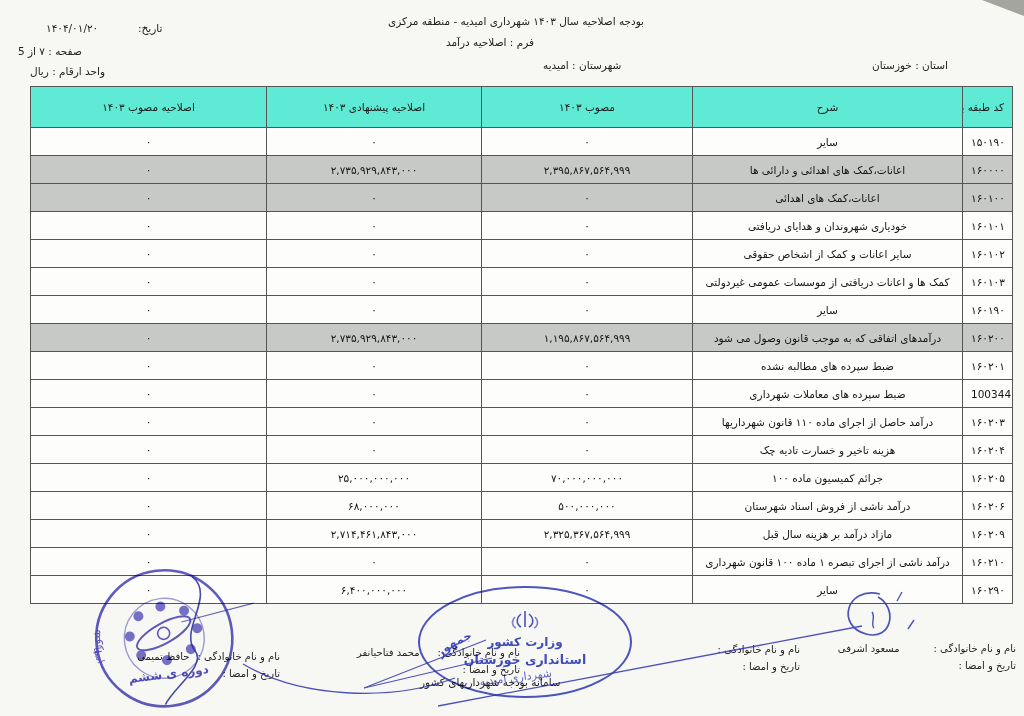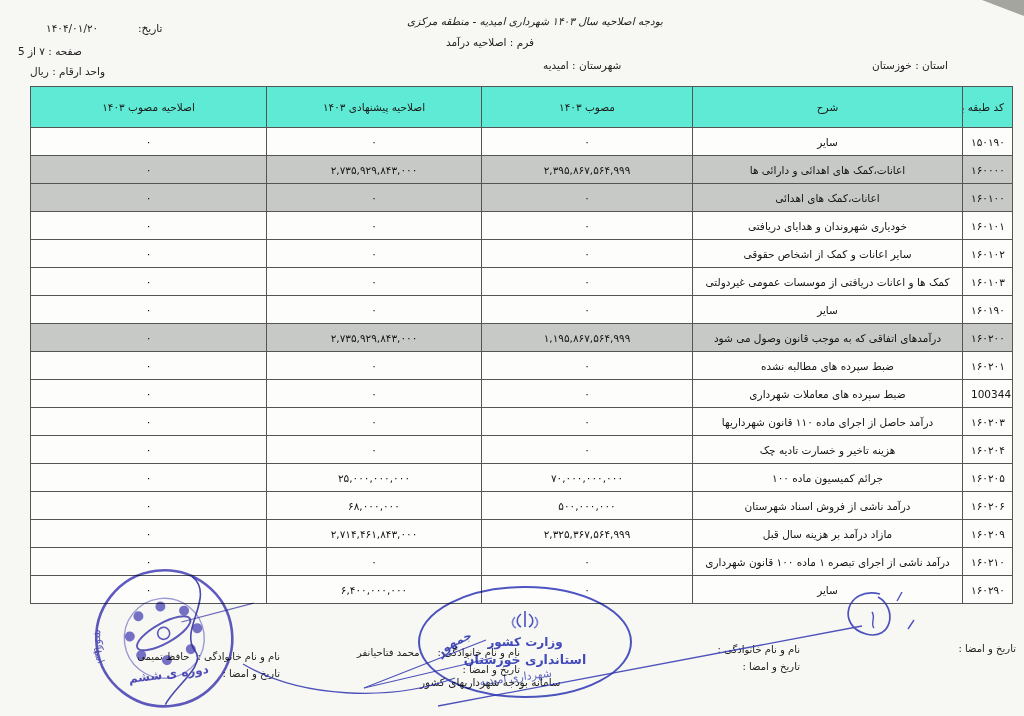--- a/index.html
+++ b/index.html
@@ -55,21 +55,21 @@
 
 <div class="page">
 
   <div class="corner-shadow"></div>
 
   <div class="abs hdr-text" style="left:138px;top:22px;">تاریخ:</div>
   <div class="abs hdr-text ltrnum" style="left:46px;top:22px;letter-spacing:1px;">۱۴۰۴/۰۱/۲۰</div>
   <div class="abs hdr-text" style="left:18px;top:45px;">صفحه : ۷ از 5</div>
   <div class="abs hdr-text" style="left:14px;top:65px;margin-left:16px;">واحد ارقام : ریال</div>
 
-  <div class="abs title-line" style="left:400px;top:15px;width:270px;font-style:italic;">بودجه اصلاحیه سال ۱۴۰۳ شهرداری امیدیه - منطقه مرکزی</div>
+  <div class="abs title-line" style="left:381px;top:15px;width:270px;">بودجه اصلاحیه سال ۱۴۰۳ شهرداری امیدیه - منطقه مرکزی</div>
   <div class="abs title-line" style="left:424px;top:36px;width:110px;text-align:right;">فرم : اصلاحیه درآمد</div>
 
   <div class="abs hdr-text" style="left:872px;top:59px;">استان :  خوزستان</div>
   <div class="abs hdr-text" style="left:543px;top:59px;">شهرستان :  امیدیه</div>
 
   <table class="budget">
     <colgroup>
       <col style="width:50px">
         <col style="width:270px">
         <col style="width:211px">
@@ -202,20 +202,21 @@
           <td class="code">۱۶۰۲۹۰</td>
           <td>سایر</td>
           <td class="num">۰</td>
           <td class="num">۶,۴۰۰,۰۰۰,۰۰۰</td>
           <td class="num">۰</td>
         </tr>
       </tbody>
   </table>
 
   <div class="sig-block" style="right:8px;top:640px;text-align:right;">
+    <div><span>نام و نام خانوادگی :</span><span class="sig-name">مسعود اشرفی</span></div>
     <div><span>تاریخ و امضا :</span></div>
   </div>
 
   <div class="sig-block" style="right:224px;top:641px;text-align:right;">
     <div><span>نام و نام خانوادگی :</span></div>
     <div><span>تاریخ و امضا :</span></div>
   </div>
 
   <div class="sig-block" style="right:504px;top:644px;text-align:right;">
     <div><span>نام و نام خانوادگی :</span><span class="sig-name" style="margin-inline-start:18px;">محمد فتاحیانفر</span></div>

